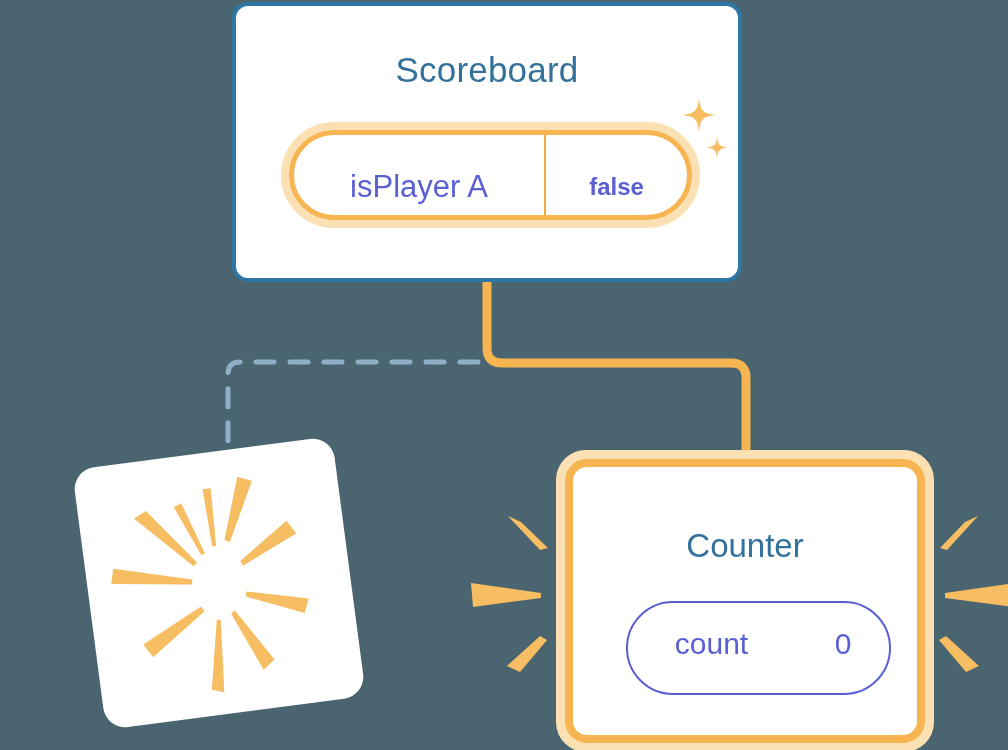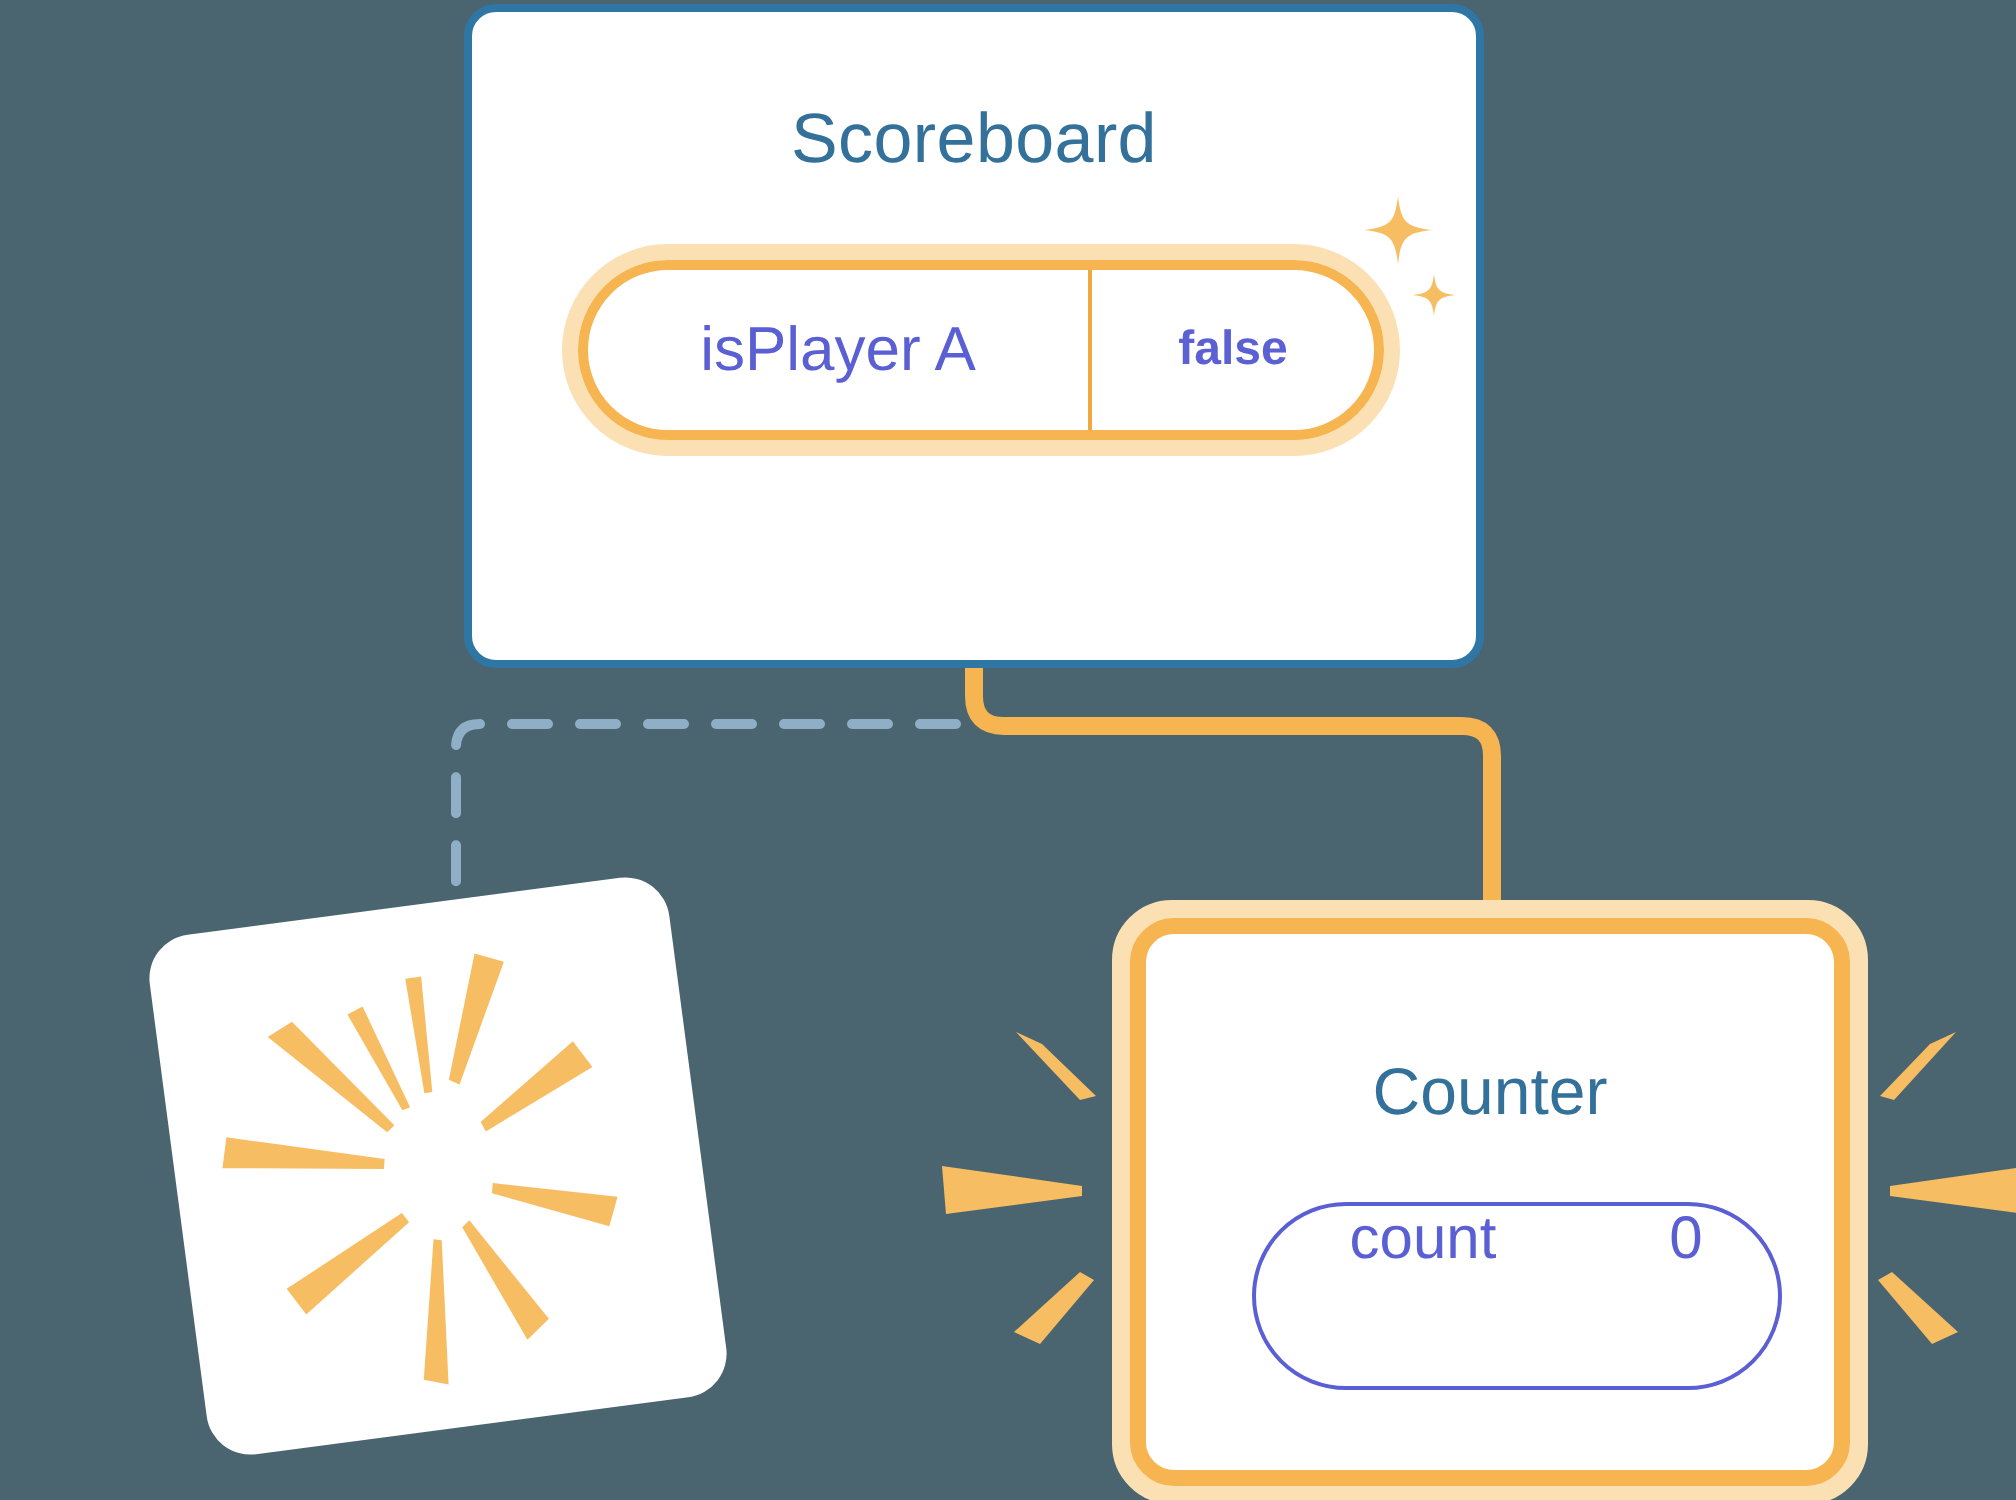--- a/index.html
+++ b/index.html
@@ -22,21 +22,21 @@
     width: 1008px; height: 750px;
     pointer-events: none;
   }
 
   
   .card-scoreboard {
     position: absolute;
     left: 232px;
     top: 2px;
     width: 510px;
-    height: 332px;
+    height: 280px;
     background: #ffffff;
     border: 4px solid #2e77a5;
     border-radius: 16px;
     box-sizing: border-box;
     z-index: 4;
   }
   .card-title-blue {
     position: absolute;
     left: 0; right: 0;
     top: 46px;
@@ -74,20 +74,21 @@
     border-radius: 45px;
     background: #ffffff;
     display: flex;
     align-items: stretch;
   }
   .pill-cell {
     display: flex;
     align-items: center;
     justify-content: center;
     box-sizing: border-box;
+    margin-top: 24px;
   }
   .pill-key-lg {
     flex: 0 0 250px;
     font-size: 31px;
     color: #5b5fd4;
   }
   .pill-div-orange {
     flex: 0 0 0px;
     width: 0;
     border-left: 2px solid #f0a93c;

